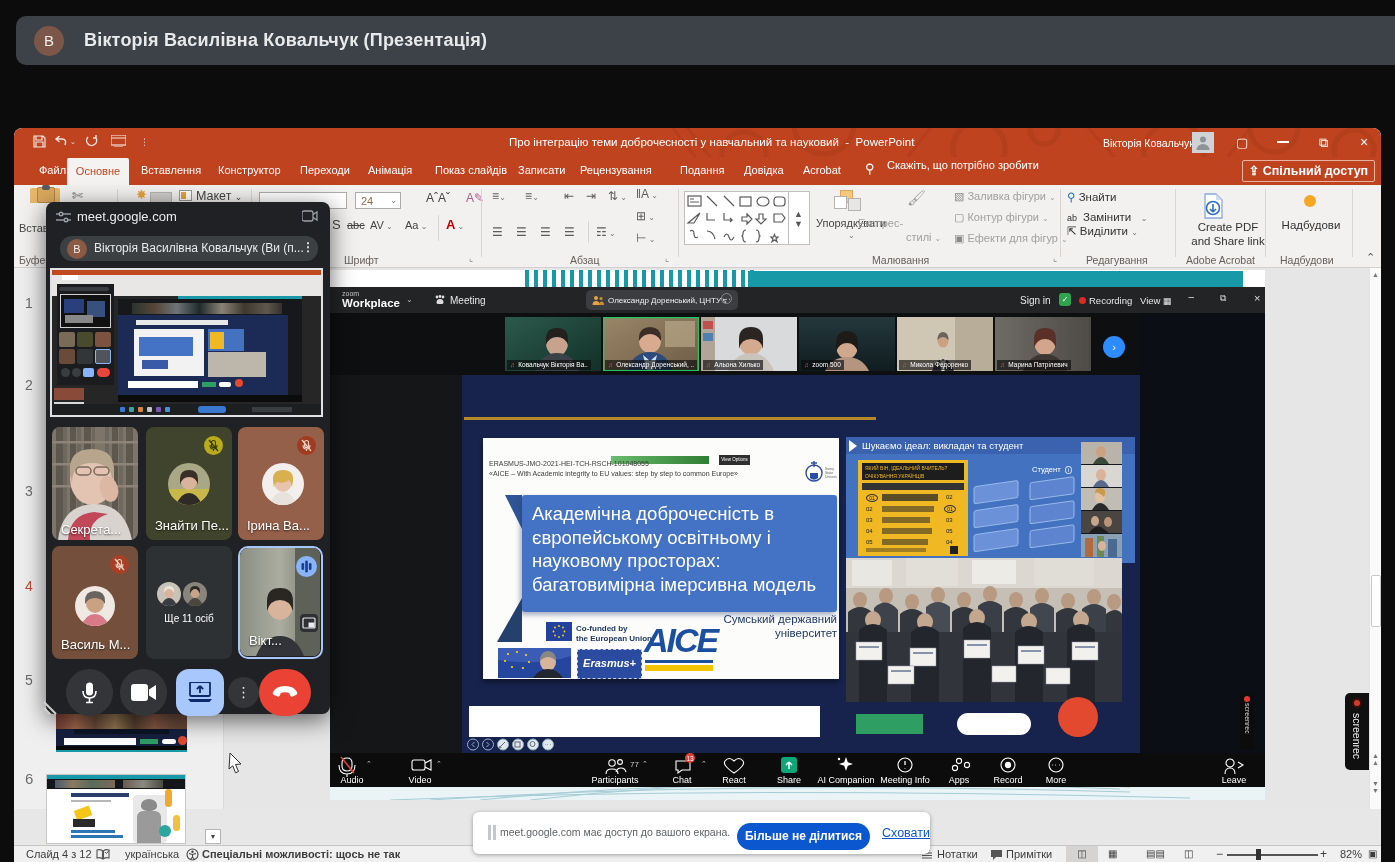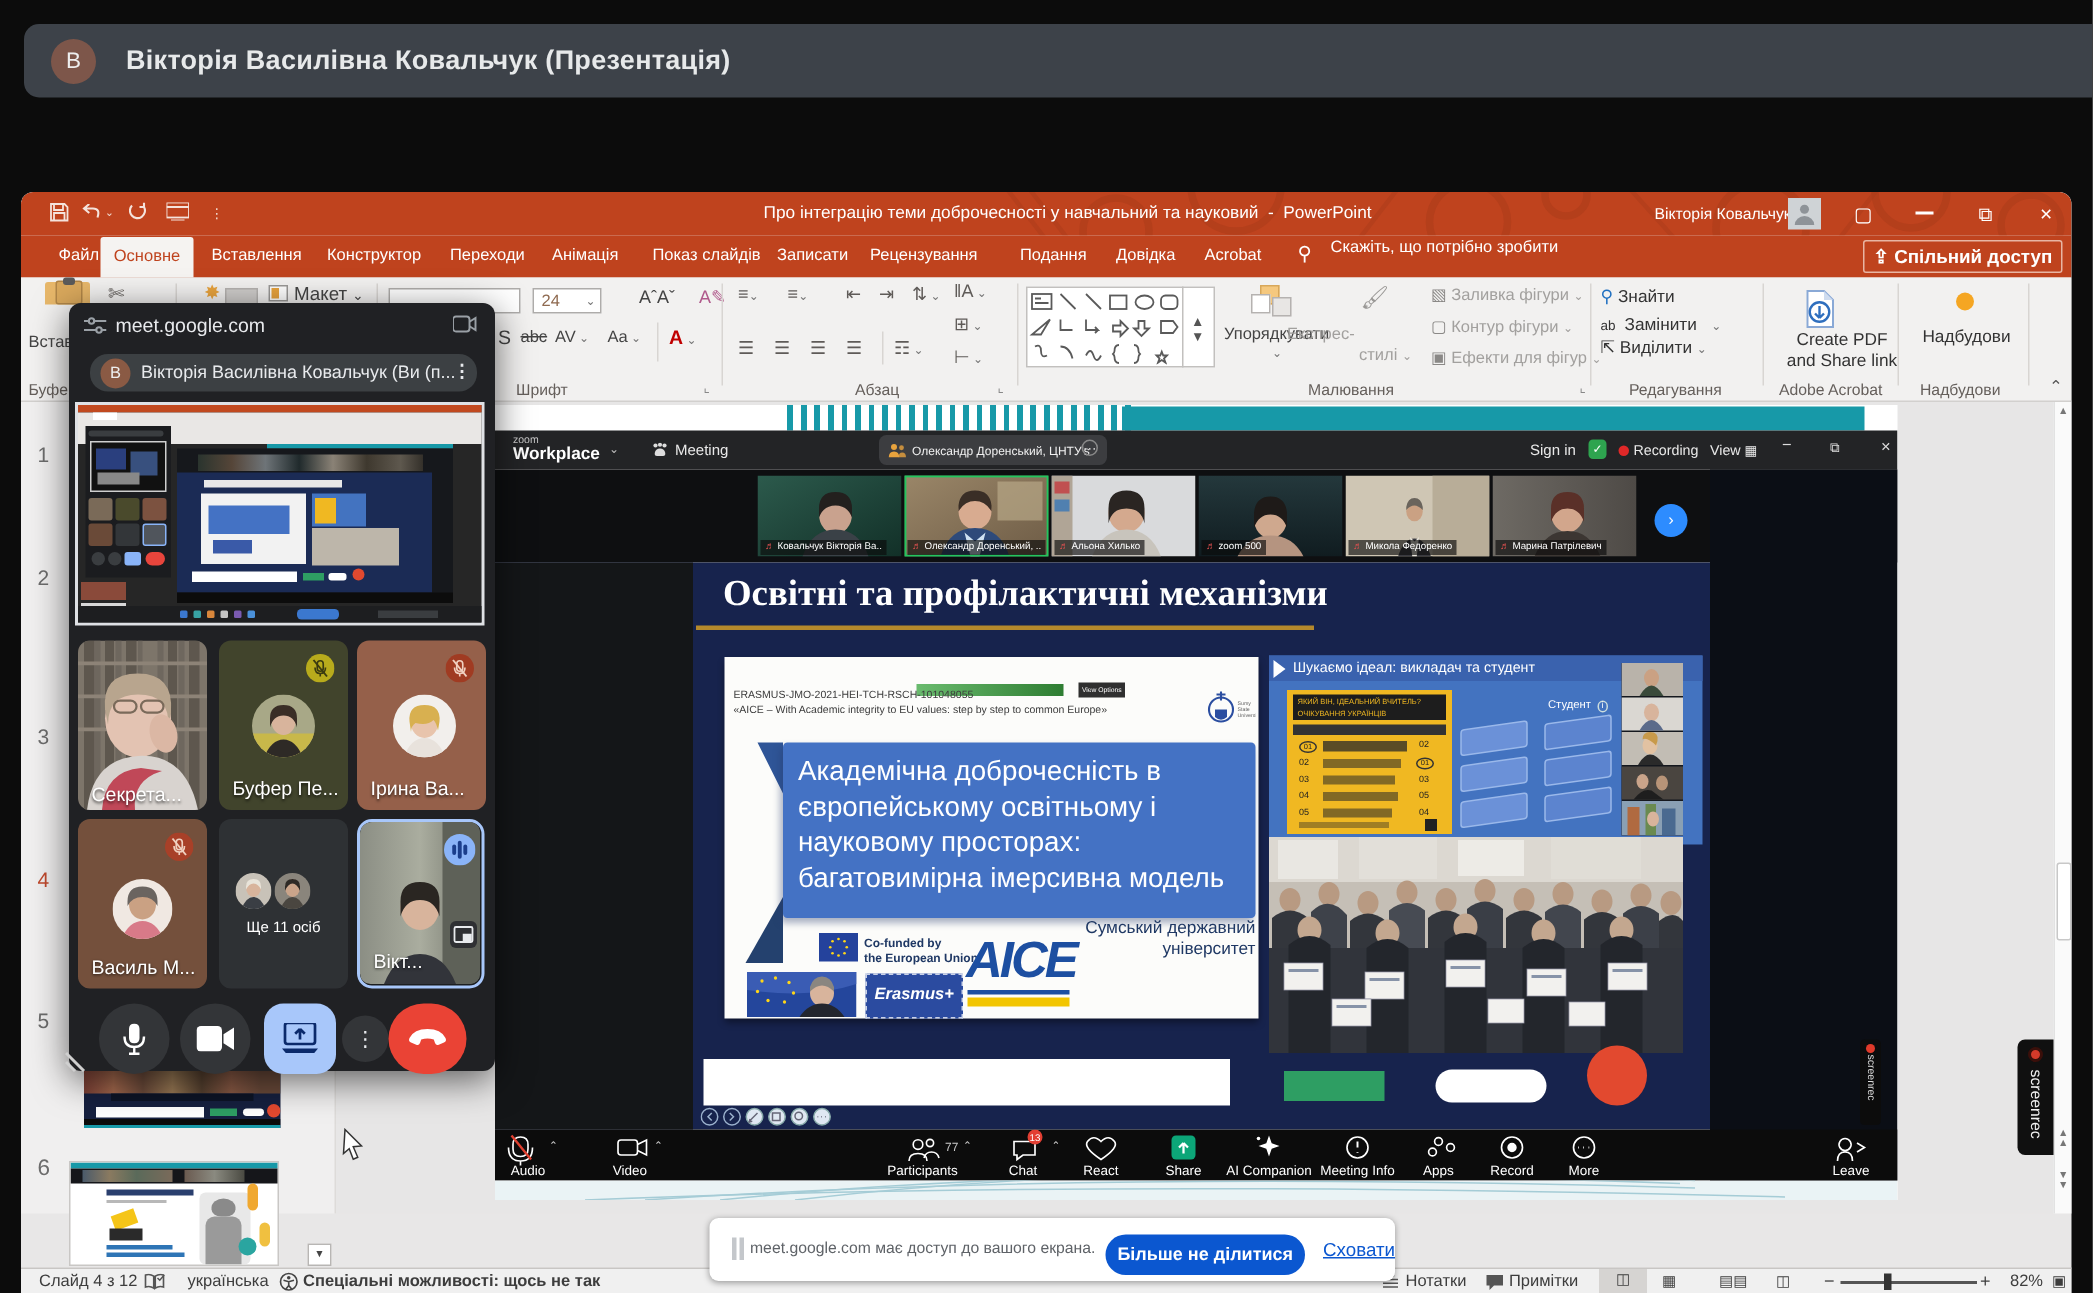--- a/index.html
+++ b/index.html
@@ -363,21 +363,20 @@
             <path d="M39 22 q0 -11 11 -11 q11 0 11 11 l0 9 q-3 -9 -11 -9 q-8 0 -11 9 z" fill="#5a3028"></path>
             <path d="M28 54 q7 -17 22 -17 q15 0 22 17 z" fill="#3c3632"></path>
           </svg>
         <div class="abs" style="left:177px;top:90px;height:10px;background:rgba(10,10,10,.65);color:#fff;font-size:6.5px;line-height:10px;padding:0 3px;"><span style="color:#e05050;">♬</span> Ковальчук Вікторія Ва..</div>
         <div class="abs" style="left:275px;top:90px;height:10px;background:rgba(10,10,10,.65);color:#fff;font-size:6.5px;line-height:10px;padding:0 3px;"><span style="color:#e05050;">♬</span> Олександр Доренський, ..</div>
         <div class="abs" style="left:373px;top:90px;height:10px;background:rgba(10,10,10,.65);color:#fff;font-size:6.5px;line-height:10px;padding:0 3px;"><span style="color:#e05050;">♬</span> Альона Хилько</div>
         <div class="abs" style="left:471px;top:90px;height:10px;background:rgba(10,10,10,.65);color:#fff;font-size:6.5px;line-height:10px;padding:0 3px;"><span style="color:#e05050;">♬</span> zoom 500</div>
         <div class="abs" style="left:569px;top:90px;height:10px;background:rgba(10,10,10,.65);color:#fff;font-size:6.5px;line-height:10px;padding:0 3px;"><span style="color:#e05050;">♬</span> Микола Федоренко</div>
         <div class="abs" style="left:667px;top:90px;height:10px;background:rgba(10,10,10,.65);color:#fff;font-size:6.5px;line-height:10px;padding:0 3px;"><span style="color:#e05050;">♬</span> Марина Патрілевич</div>
         <div class="abs" style="left:773px;top:66px;width:22px;height:22px;background:#2d8cff;border-radius:50%;color:#fff;text-align:center;line-height:22px;font-size:11px;">›</div>
-        <div class="abs" style="left:152px;top:112px;color:#fff;font-size:24.5px;font-weight:bold;font-family:'Liberation Serif',serif;">Освітні та профілактичні механізми</div>
         <div class="abs" style="left:134px;top:147px;width:412px;height:2.5px;background:#b5892c;"></div>
         <div class="abs" style="left:153px;top:168px;width:356px;height:241px;background:#fcfcfa;box-shadow:0 3px 5px rgba(0,0,0,.45);">
           <div class="abs" style="left:128px;top:18px;width:98px;height:8px;background:linear-gradient(90deg,#6abb6e,#2e7d32);"></div>
           <div class="abs" style="left:236px;top:17px;width:31px;height:10px;background:#2f2f2f;color:#fff;font-size:4.5px;text-align:center;line-height:10px;">View Options ⌄</div>
           <div class="abs" style="left:6px;top:22px;color:#3c3c3c;font-size:7px;">ERASMUS-JMO-2021-HEI-TCH-RSCH-101048055</div>
           <div class="abs" style="left:6px;top:32px;color:#3c3c3c;font-size:7px;">«AICE – With Academic integrity to EU values: step by step to common Europe»</div>
           <svg class="abs" style="left:320px;top:22px;" width="34" height="32" viewBox="0 0 34 32">
               <circle cx="11" cy="13" r="8" fill="none" stroke="#2b4ea0" stroke-width="1.4"></circle>
               <path d="M8 3 l6 0 m-3 -2 l0 6" stroke="#2b4ea0" stroke-width="1.4"></path>
               <path d="M7 13 h8 v5 q-4 3.5 -8 0 z" fill="#2b4ea0"></path>
@@ -814,21 +813,21 @@
             <ellipse cx="21" cy="18" rx="8" ry="9" fill="#d8b49c"></ellipse>
             <path d="M12 16 q0 -9 9 -9 q9 0 9 9 l0 6 q-2 -8 -9 -8 q-7 0 -9 8 z" fill="#3a2e26"></path>
             <path d="M8 42 q5 -12 13 -12 q8 0 13 12 z" fill="#2e2a26"></path>
           </g>
         </svg>
       <svg class="abs" style="left:58px;top:9px;" width="19" height="19" viewBox="0 0 19 19">
           <circle cx="9.5" cy="9.5" r="9.5" fill="#b8ab1c"></circle>
           <path d="M9.5 4.5 q2 0 2 2 v3 q0 2 -2 2 q-2 0 -2 -2 v-3 q0 -2 2 -2 z M6 9 q0 4 3.5 4 q3.5 0 3.5 -4 M9.5 13 v2" stroke="#3a3a10" stroke-width="1.1" fill="none"></path>
           <line x1="5" y1="4" x2="14" y2="15" stroke="#3a3a10" stroke-width="1.3"></line>
         </svg>
-      <div class="tlabel">Буфер Пе...</div>
+      <div class="tlabel">Знайти Пе...</div>
     </div>
     <div class="tile" style="left:6px;top:344px;background:#74503c;">
       <svg class="abs" style="left:23px;top:40px;" width="40" height="40" viewBox="0 0 40 40">
           <defs>
             <clipPath id="c4">
               <circle cx="20" cy="20" r="20"></circle>
             </clipPath>
           </defs>
           <g clip-path="url(#c4)">
             <rect width="40" height="40" fill="#f0e8e2"></rect>

